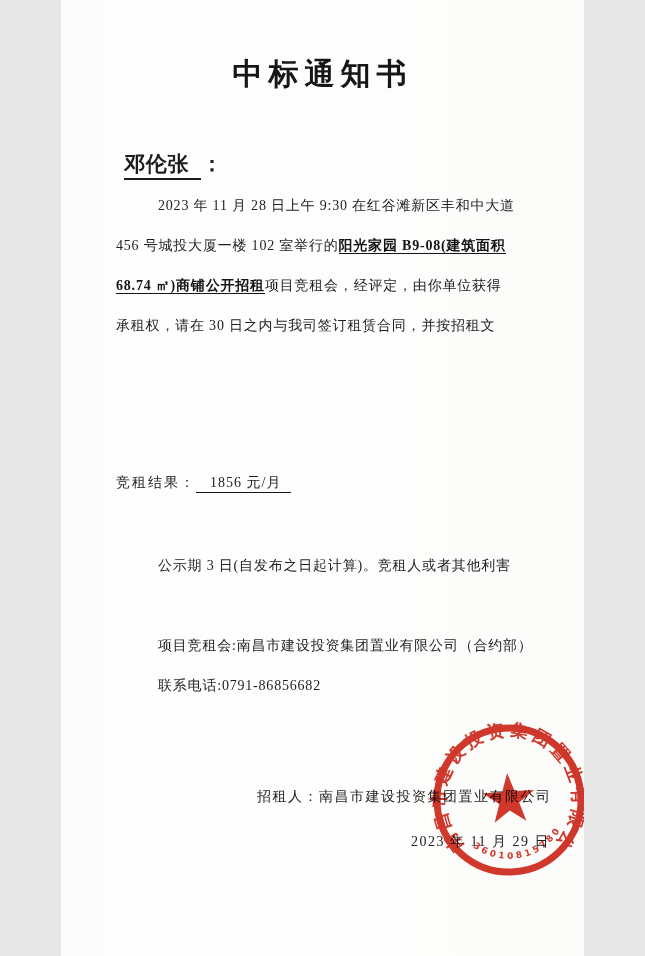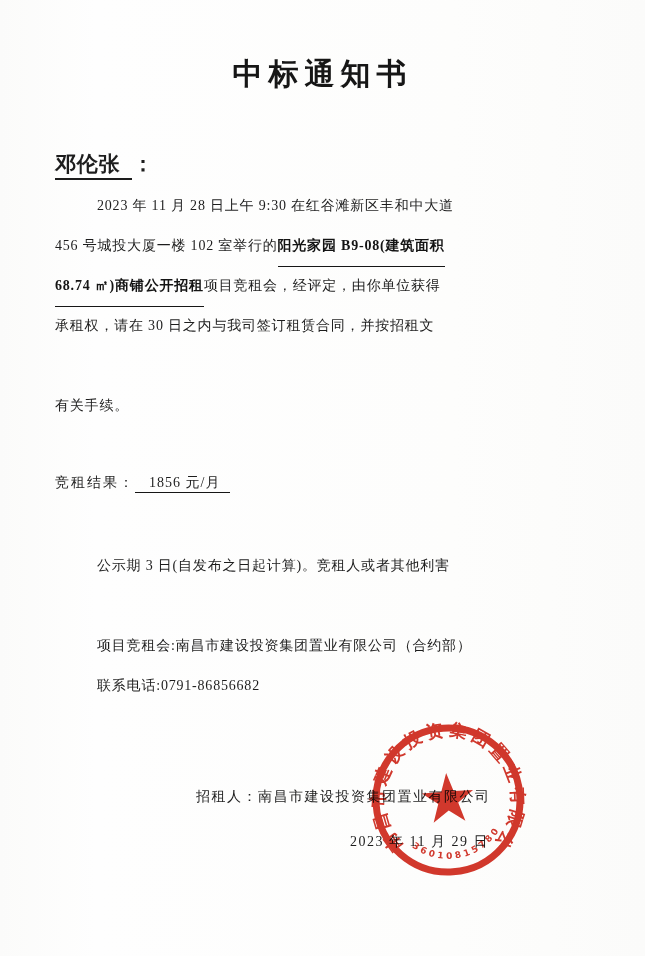--- a/index.html
+++ b/index.html
@@ -2,21 +2,21 @@
 <html><head>
 <meta charset="utf-8">
 <style>
   html, body {
     margin: 0;
     padding: 0;
     background: #e8e8e8;
   }
   .page {
     position: relative;
-    width: 645px;
+    width: 523px;
     height: 956px;
     margin: 0 auto;
     background: linear-gradient(90deg, #fbfbfa 0%, #fefefe 15%, #fdfdfc 70%, #fbfbfa 100%);
     overflow: hidden;
     font-family: "Liberation Serif", "DejaVu Serif", serif;
     color: #1d1d1d;
   }
   .doc-title {
     position: absolute;
     top: 54px;
@@ -32,29 +32,29 @@
   .tl {
     position: absolute;
     left: 55px;
     white-space: nowrap;
     font-size: 14px;
     line-height: 1.25;
     letter-spacing: 0.8px;
     color: #1d1d1d;
   }
   .ind { left: 97px; }
-  .salutation { top: 151px; font-weight: 700; font-size: 21px; }
+  .salutation { top: 151px; font-weight: 700; font-size: 21px; margin-left: 8px; }
   .salutation .name {
     border-bottom: 2px solid #1c1c1c;
     padding: 0 12px 2px 0;
   }
   .bu {
     font-weight: 700;
     border-bottom: 1.8px solid #161616;
-    padding-bottom: 13px;
+    padding-bottom: 0;
     color: #141414;
   }
   .result-label { font-weight: 400; letter-spacing: 2px; }
   .uval {
     border-bottom: 1.8px solid #161616;
     padding: 0 10px 2px 14px;
     letter-spacing: 1px;
   }
   .footer-line { letter-spacing: 1.5px; }
   .seal {
@@ -85,23 +85,20 @@
   </div>
   <div class="tl" style="top:237px">
     <span>456 号城投大厦一楼 102 室举行的</span><span class="bu">阳光家园 B9-08(建筑面积</span>
   </div>
   <div class="tl" style="top:277px">
     <span class="bu">68.74 ㎡)商铺公开招租</span><span>项目竞租会，经评定，由你单位获得</span>
   </div>
   <div class="tl" style="top:317px">
     <span>承租权，请在 30 日之内与我司签订租赁合同，并按招租文</span>
   </div>
-  <div class="tl" style="top:397px">
-    <span>有关手续。</span>
-  </div>
 
   <div class="tl" style="top:474px">
     <span class="result-label">竞租结果：</span><span class="uval">1856 元/月</span>
   </div>
 
   <div class="tl ind" style="top:557px">
     <span>公示期 3 日(自发布之日起计算)。竞租人或者其他利害</span>
   </div>
   <div class="tl ind" style="top:637px">
     <span>项目竞租会:南昌市建设投资集团置业有限公司（合约部）</span>

